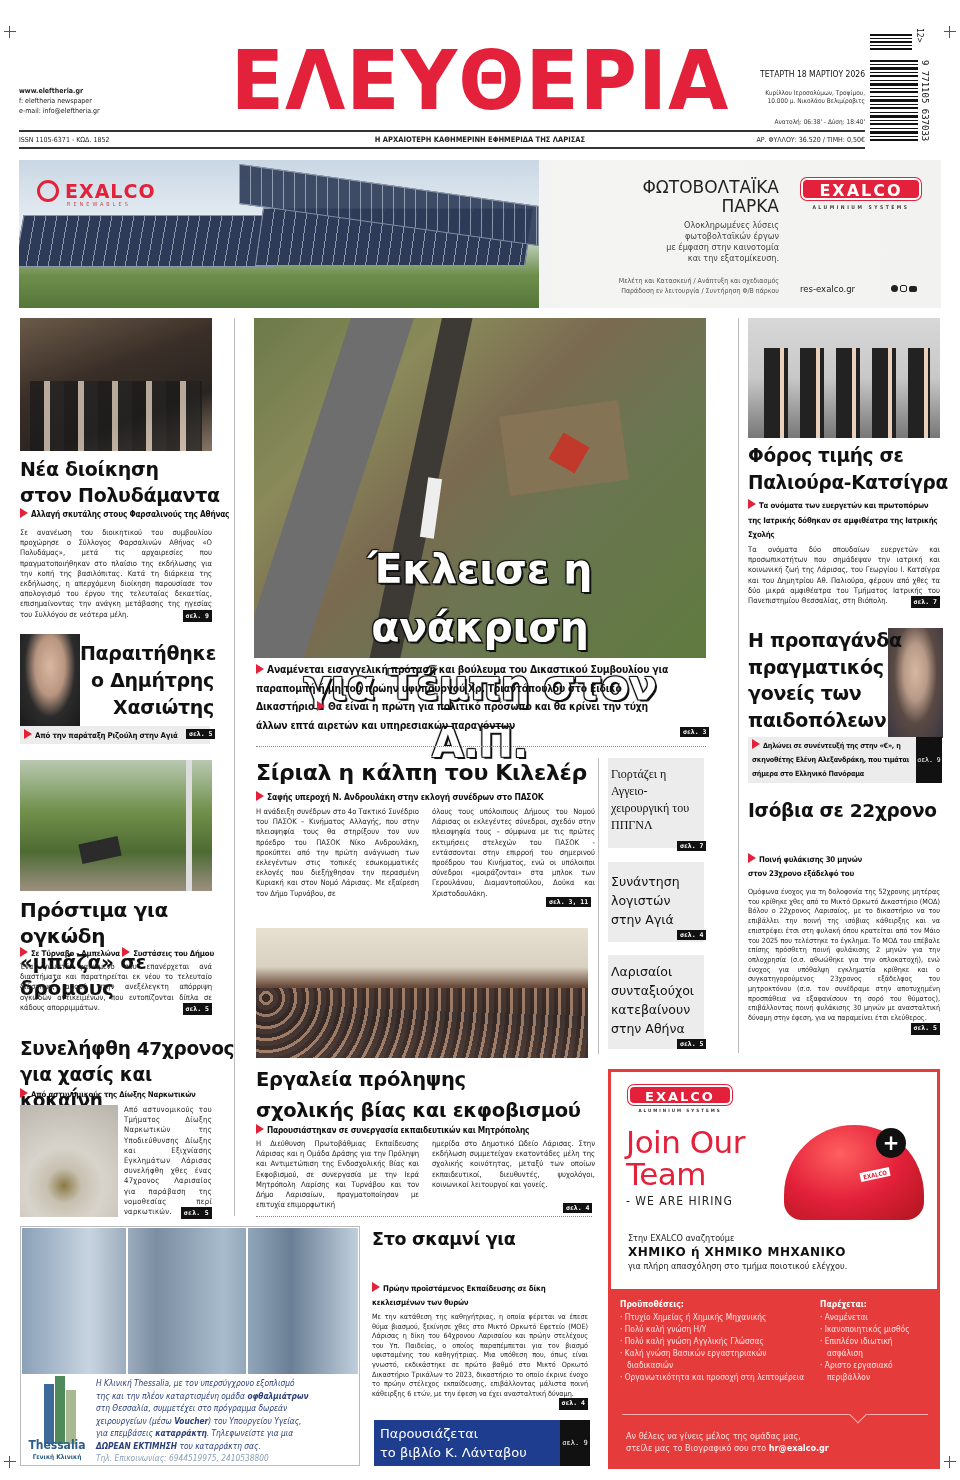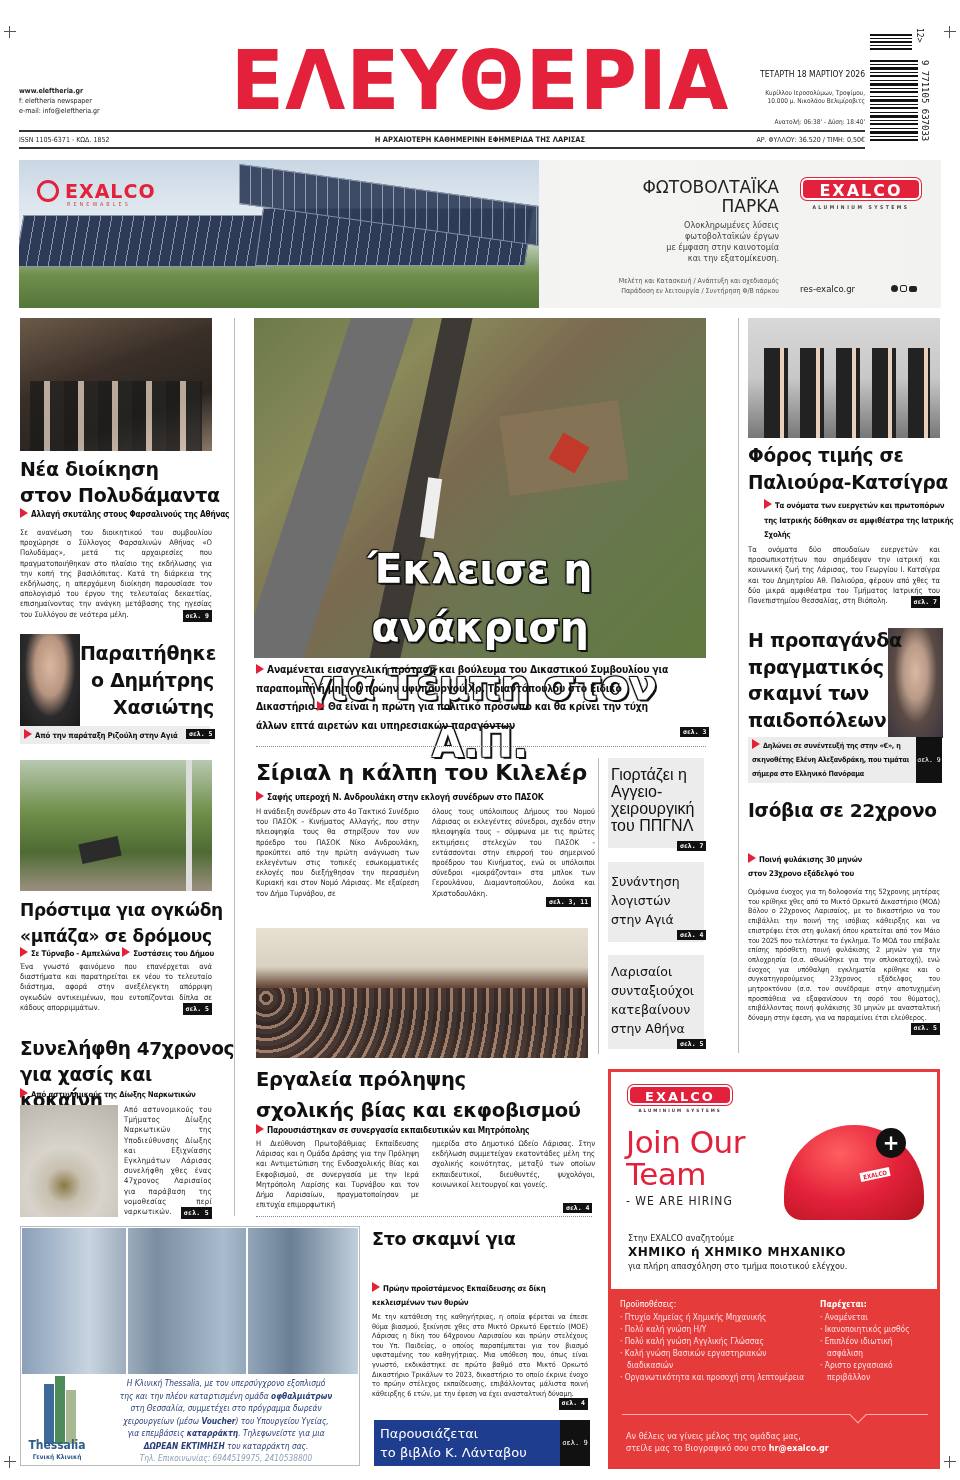--- a/index.html
+++ b/index.html
@@ -165,21 +165,21 @@
   <div class="abs kicker" style="left:24px;top:729px;font-size:7.8px;"><span class="tri"></span><span>Από την παράταξη Ριζούλη στην Αγιά</span></div>
   <div class="abs" style="left:210px;top:726px;width:0;"></div>
   <span class="abs pg" style="left:186px;top:729px;">σελ. 5</span>
 </article>
 
 <article>
   <div class="photo-box" style="left:20px;top:760px;width:192px;height:131px;background:linear-gradient(180deg,#b8c8b0 0%,#6f8f4a 40%,#4e6b33 70%,#9b8f80 100%);">
     <div style="position:absolute;right:20px;top:0;width:6px;height:131px;background:#ddd;"></div>
     <div style="position:absolute;left:60px;top:80px;width:40px;height:20px;background:#2b2b2b;transform:rotate(-12deg);"></div>
   </div>
-  <h2 class="abs" style="left:20px;top:897px;width:220px;font-size:17px;line-height:26px;">
+  <h2 class="abs" style="left:20px;top:897px;width:220px;font-size:20px;line-height:26px;">
     <div>Πρόστιμα για ογκώδη</div>
     <div>«μπάζα» σε δρόμους</div>
   </h2>
   <div class="abs kicker" style="left:20px;top:947px;width:215px;font-size:7.8px;"><span class="tri"></span><span>Σε Τύρναβο - Αμπελώνα</span> <span class="tri"></span><span>Συστάσεις του Δήμου</span></div>
   <div class="abs body" style="left:20px;top:962px;width:192px;"><span>Ένα γνωστό φαινόμενο που επανέρχεται ανά διαστήματα και παρατηρείται εκ νέου το τελευταίο διάστημα, αφορά στην ανεξέλεγκτη απόρριψη ογκωδών αντικειμένων, που εντοπίζονται δίπλα σε κάδους απορριμμάτων.</span> <span class="pg" style="float:right;">σελ. 5</span></div>
 </article>
 
 <article>
   <h2 class="abs" style="left:20px;top:1036px;width:220px;font-size:18.5px;line-height:26px;">
     <div>Συνελήφθη 47χρονος</div>
@@ -210,21 +210,21 @@
 <article>
   <h2 class="abs" style="left:256px;top:758px;width:340px;font-size:22px;line-height:30px;">Σίριαλ η κάλπη του Κιλελέρ</h2>
   <div class="abs kicker" style="left:256px;top:791px;width:340px;font-size:8.5px;"><span class="tri"></span><span>Σαφής υπεροχή Ν. Ανδρουλάκη στην εκλογή συνέδρων στο ΠΑΣΟΚ</span></div>
   <div class="abs body" style="left:256px;top:807px;width:163px;">Η ανάδειξη συνέδρων στο 4ο Τακτικό Συνέδριο του ΠΑΣΟΚ – Κινήματος Αλλαγής, που στην πλειοψηφία τους θα στηρίξουν τον νυν πρόεδρο του ΠΑΣΟΚ Νίκο Ανδρουλάκη, προκύπτει από την πρώτη ανάγνωση των εκλεγέντων στις τοπικές εσωκομματικές εκλογές που διεξήχθησαν την περασμένη Κυριακή και στον Νομό Λάρισας. Με εξαίρεση τον Δήμο Τυρνάβου, σε</div>
   <div class="abs body" style="left:432px;top:807px;width:163px;">όλους τους υπόλοιπους Δήμους του Νομού Λάρισας οι εκλεγέντες σύνεδροι, σχεδόν στην πλειοψηφία τους – σύμφωνα με τις πρώτες εκτιμήσεις στελεχών του ΠΑΣΟΚ - εντάσσονται στην επιρροή του σημερινού προέδρου του Κινήματος, ενώ οι υπόλοιποι σύνεδροι «μοιράζονται» στα μπλοκ των Γερουλάνου, Διαμαντοπούλου, Δούκα και Χριστοδουλάκη.</div>
   <span class="abs pg" style="left:546px;top:897px;">σελ. 3, 11</span>
 </article>
 
 <aside>
   <div class="graybox" style="left:608px;top:758px;width:96px;height:90px;"></div>
-  <div class="abs" style="left:611px;top:766px;width:92px;font-family:Liberation Sans, sans-serif;font-size:16px;line-height:17px;">Γιορτάζει η Αγγειο- χειρουργική του ΠΠΓΝΛ</div>
+  <div class="abs" style="left:611px;top:766px;width:92px;font-family:Liberation Serif, serif;font-size:12px;line-height:17px;">Γιορτάζει η Αγγειο- χειρουργική του ΠΠΓΝΛ</div>
   <span class="abs pg" style="left:677px;top:841px;">σελ. 7</span>
 
   <div class="graybox" style="left:608px;top:862px;width:96px;height:80px;"></div>
   <div class="abs" style="left:611px;top:872px;width:92px;font-family:'DejaVu Sans',sans-serif;font-size:12.5px;line-height:19px;">Συνάντηση λογιστών στην Αγιά</div>
   <span class="abs pg" style="left:677px;top:930px;">σελ. 4</span>
 
   <div class="graybox" style="left:608px;top:955px;width:96px;height:94px;"></div>
   <div class="abs" style="left:611px;top:962px;width:92px;font-family:'DejaVu Sans',sans-serif;font-size:12.5px;line-height:19px;">Λαρισαίοι συνταξιούχοι κατεβαίνουν στην Αθήνα</div>
   <span class="abs pg" style="left:677px;top:1039px;">σελ. 5</span>
 </aside>
@@ -250,21 +250,21 @@
     <div style="position:absolute;left:104px;top:0;width:2px;height:146px;background:#fff;"></div>
     <div style="position:absolute;left:224px;top:0;width:2px;height:146px;background:#fff;"></div>
   </div>
   <div class="abs" style="left:40px;top:1376px;width:40px;height:70px;">
     <div style="position:absolute;left:4px;top:8px;width:10px;height:60px;background:#3e6a99;"></div>
     <div style="position:absolute;left:15px;top:0;width:10px;height:68px;background:#4e8a5a;"></div>
     <div style="position:absolute;left:26px;top:14px;width:10px;height:54px;background:#a8b890;"></div>
   </div>
   <div class="abs" style="left:22px;top:1438px;width:70px;text-align:center;font-size:12px;font-weight:bold;color:#2e5e8a;">Thessalia</div>
   <div class="abs" style="left:22px;top:1453px;width:70px;text-align:center;font-size:6.5px;font-weight:bold;color:#2e5e8a;">Γενική Κλινική</div>
-  <div class="abs" style="left:96px;top:1377px;width:260px;text-align:center;font-style:italic;font-size:8.3px;line-height:12.5px;color:#2b3f7a;">
+  <div class="abs" style="left:96px;top:1377px;width:260px;font-style:italic;font-size:8.3px;line-height:12.5px;color:#2b3f7a;">
     <div>Η Κλινική Thessalia, με τον υπερσύγχρονο εξοπλισμό</div>
     <div><span>της και την πλέον καταρτισμένη ομάδα </span><b>οφθαλμιάτρων</b></div>
     <div>στη Θεσσαλία, συμμετέχει στο πρόγραμμα δωρεάν</div>
     <div><span>χειρουργείων (μέσω </span><b>Voucher</b><span>) του Υπουργείου Υγείας,</span></div>
     <div><span>για επεμβάσεις </span><b>καταρράκτη</b><span>. Τηλεφωνείστε για μια</span></div>
     <div><b>ΔΩΡΕΑΝ ΕΚΤΙΜΗΣΗ</b><span> του καταρράκτη σας.</span></div>
     <div style="color:#8aa0b8;">Τηλ. Επικοινωνίας: 6944519975, 2410538800</div>
   </div>
 </section>
 
@@ -286,30 +286,30 @@
 </article>
 
 <article>
   <div class="photo-box" style="left:748px;top:318px;width:192px;height:120px;background:linear-gradient(180deg,#d8d8d8 0%,#c8c8c8 50%,#777 100%);">
     <div style="position:absolute;left:10px;top:30px;width:172px;height:90px;background:repeating-linear-gradient(90deg,transparent 0 6px,#222 6px 22px,#e8d0bc 22px 26px,#222 26px 30px,transparent 30px 36px);"></div>
   </div>
   <h2 class="abs" style="left:748px;top:442px;width:210px;font-size:18.5px;line-height:27px;">
     <div>Φόρος τιμής σε</div>
     <div>Παλιούρα-Κατσίγρα</div>
   </h2>
-  <div class="abs kicker" style="left:748px;top:499px;width:195px;font-size:7.8px;line-height:14.5px;margin-left:16px;"><span class="tri"></span><span>Τα ονόματα των ευεργετών και πρωτοπόρων της Ιατρικής δόθηκαν σε αμφιθέατρα της Ιατρικής Σχολής</span></div>
+  <div class="abs kicker" style="left:748px;top:499px;width:195px;font-size:7.8px;line-height:14.5px;"><span class="tri"></span><span>Τα ονόματα των ευεργετών και πρωτοπόρων της Ιατρικής δόθηκαν σε αμφιθέατρα της Ιατρικής Σχολής</span></div>
   <div class="abs body" style="left:748px;top:545px;width:192px;"><span>Τα ονόματα δύο σπουδαίων ευεργετών και προσωπικοτήτων που σημάδεψαν την ιατρική και κοινωνική ζωή της Λάρισας, του Γεωργίου Ι. Κατσίγρα και του Δημητρίου Αθ. Παλιούρα, φέρουν από χθες τα δύο μικρά αμφιθέατρα του Τμήματος Ιατρικής του Πανεπιστημίου Θεσσαλίας, στη Βιόπολη.</span> <span class="pg" style="float:right;">σελ. 7</span></div>
 </article>
 
 <article>
   <div class="photo-box" style="left:888px;top:628px;width:55px;height:110px;background:radial-gradient(ellipse at 50% 40%,#d8b8a0 0%,#b89a88 30%,#5a4a44 55%,#3a3540 100%);"></div>
   <h2 class="abs" style="left:748px;top:627px;width:160px;font-size:19px;line-height:26.5px;">
     <div>Η προπαγάνδα</div>
     <div>πραγματικός</div>
-    <div>σκαμνί των</div>
+    <div>γονείς των</div>
     <div>παιδοπόλεων</div>
   </h2>
   <div class="graybox" style="left:748px;top:737px;width:168px;height:46px;"></div>
   <div class="abs kicker" style="left:752px;top:739px;width:164px;font-size:7.2px;line-height:14px;"><span class="tri"></span><span>Δηλώνει σε συνέντευξή της στην «€», η σκηνοθέτης Ελένη Αλεξανδράκη, που τιμάται σήμερα στο Ελληνικό Πανόραμα</span></div>
   <div class="abs" style="left:916px;top:737px;width:26px;height:46px;background:#111;color:#fff;font-size:6.5px;text-align:center;line-height:46px;font-family:'DejaVu Sans Mono',monospace;">σελ. 9</div>
 </article>
 
 <article>
   <h2 class="abs" style="left:748px;top:797px;width:210px;font-size:18.5px;line-height:28px;">
     <div>Ισόβια σε 22χρονο</div>
@@ -328,21 +328,21 @@
   </div>
   <div class="abs" style="left:626px;top:1194px;font-size:12px;letter-spacing:1px;color:#222;">- WE ARE HIRING</div>
   <div class="abs" style="left:784px;top:1125px;width:140px;height:95px;border-radius:70px 70px 18px 18px;background:radial-gradient(ellipse at 40% 30%,#ff6060 0%,#e3213a 50%,#b0141e 100%);"></div>
   <div class="abs" style="left:860px;top:1170px;padding:1px 3px;background:#fff;color:#e3213a;font-size:6px;font-weight:bold;transform:rotate(-12deg);">EXALCO</div>
   <div class="abs" style="left:876px;top:1128px;width:30px;height:30px;border-radius:50%;background:#111;color:#fff;font-size:22px;line-height:29px;text-align:center;font-weight:bold;">+</div>
   <div class="abs" style="left:628px;top:1233px;font-size:9px;color:#222;">Στην EXALCO αναζητούμε</div>
   <div class="abs" style="left:628px;top:1245px;font-family:'DejaVu Sans',sans-serif;font-weight:bold;font-size:12px;letter-spacing:0.5px;color:#111;">ΧΗΜΙΚΟ ή ΧΗΜΙΚΟ ΜΗΧΑΝΙΚΟ</div>
   <div class="abs" style="left:628px;top:1261px;font-size:9px;color:#222;">για πλήρη απασχόληση  στο τμήμα ποιοτικού ελέγχου.</div>
 
   <div class="abs" style="left:611px;top:1289px;width:326px;height:177px;background:#e63b3b;"></div>
-  <div class="abs" style="left:620px;top:1299px;font-size:8.5px;color:#fff;font-weight:normal;">Προϋποθέσεις:</div>
+  <div class="abs" style="left:620px;top:1299px;font-size:8.5px;color:#fff;font-weight:bold;">Προϋποθέσεις:</div>
   <ul class="abs" style="left:620px;top:1311px;width:190px;list-style:none;font-size:8.3px;line-height:12px;color:#ffe3e3;">
     <li>· <span>Πτυχίο Χημείας ή Χημικής Μηχανικής</span></li>
     <li>· <span>Πολύ καλή γνώση Η/Υ</span></li>
     <li>· <span>Πολύ καλή γνώση Αγγλικής Γλώσσας</span></li>
     <li style="padding-left:7px;text-indent:-7px;">· <span>Καλή γνώση Βασικών εργαστηριακών διαδικασιών</span></li>
     <li style="padding-left:7px;text-indent:-7px;">· <span>Οργανωτικότητα και προσοχή στη λεπτομέρεια</span></li>
   </ul>
   <div class="abs" style="left:820px;top:1299px;font-size:8.5px;color:#fff;font-weight:bold;">Παρέχεται:</div>
   <ul class="abs" style="left:820px;top:1311px;width:110px;list-style:none;font-size:8.3px;line-height:12px;color:#ffe3e3;">
     <li>· <span>Αναμένεται</span></li>

